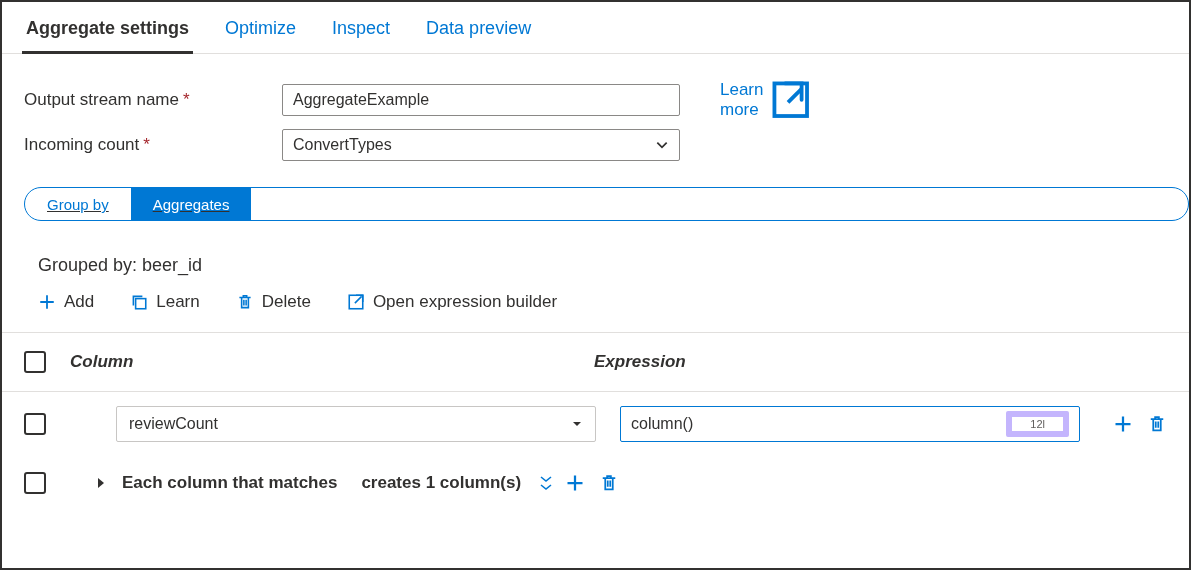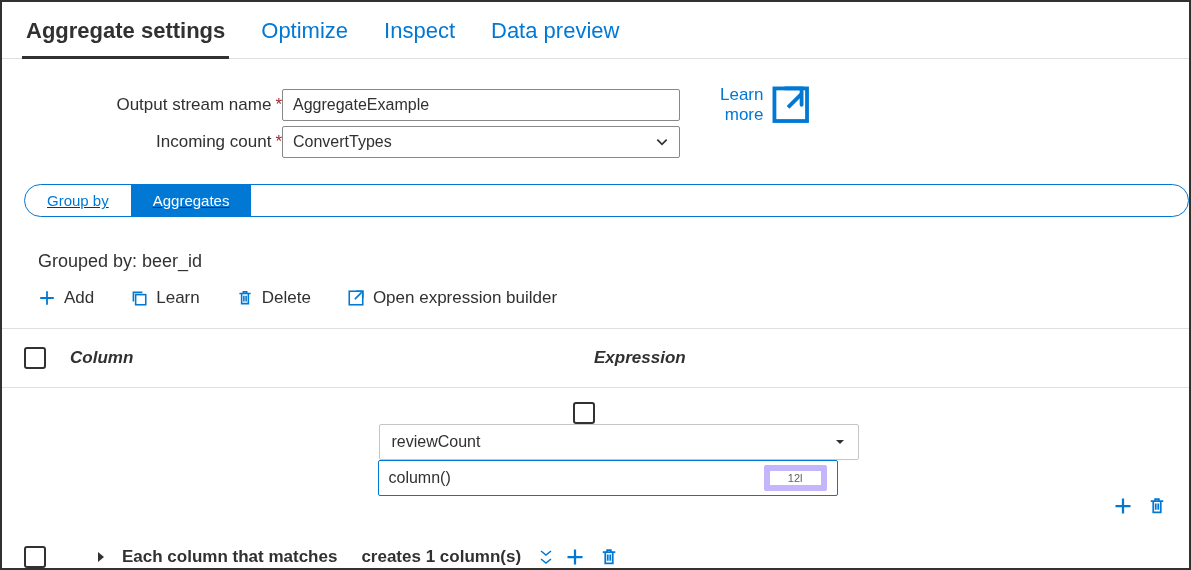--- a/index.html
+++ b/index.html
@@ -20,43 +20,42 @@
   
   .tabs {
     display: flex;
     align-items: flex-end;
     gap: 32px;
     padding: 10px 22px 0 22px;
     border-bottom: 1px solid #e1dfdd;
   }
   .tab {
     padding: 6px 2px 14px 2px;
-    font-size: 22px;
+    font-size: 18px;
     color: #0078d4;
     cursor: pointer;
   }
   .tab.active {
     color: #323130;
     font-weight: 600;
     position: relative;
   }
   .tab.active::after {
     content: "";
     position: absolute;
     left: -2px; right: -2px; bottom: -1px;
     height: 3px;
     background: #323130;
   }
   
   .form-area {
     padding: 24px 22px 0 22px;
     display: flex;
     flex-direction: column;
-    gap: 0;
-    text-align: right;
+    gap: 8px;
   }
   .form-row {
     display: flex;
     align-items: center;
   }
   .form-label {
     width: 258px;
     font-size: 17px;
     color: #323130;
   }
@@ -144,21 +143,20 @@
   }
   .col-check { width: 46px; display:flex; align-items:center; }
   .col-name-h { width: 524px; }
   .col-expr-h { flex: 1; }
   .trow {
     display: flex;
     align-items: center;
     padding: 14px 22px;
     font-size: 16px;
     gap: 0;
-    flex-direction: column;
   }
   .check {
     width: 22px; height: 22px;
     border: 2px solid #323130;
     border-radius: 3px;
     cursor: pointer;
     flex-shrink: 0;
   }
   .col-name-cell {
     width: 480px;

